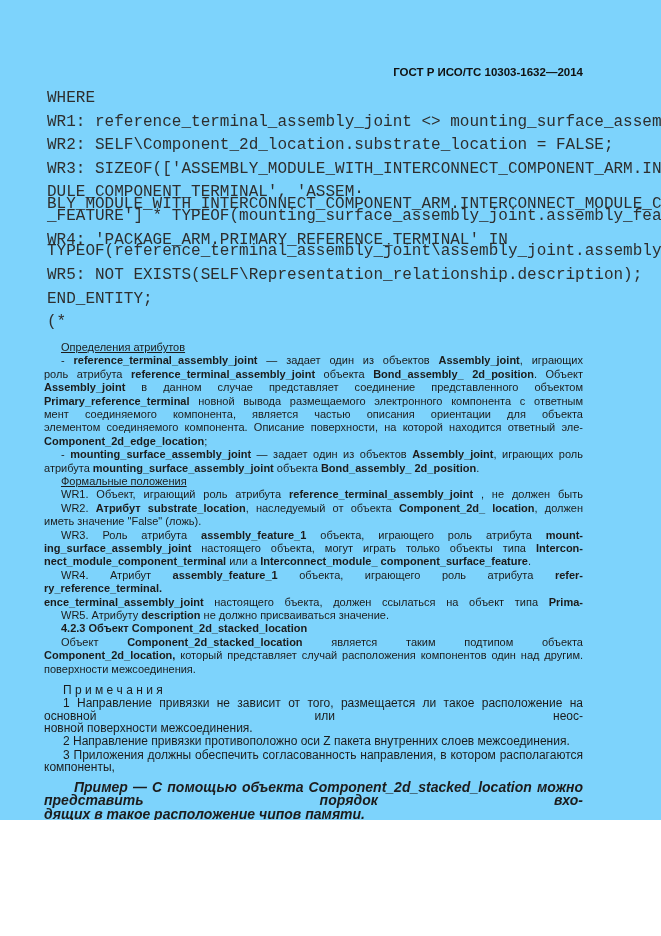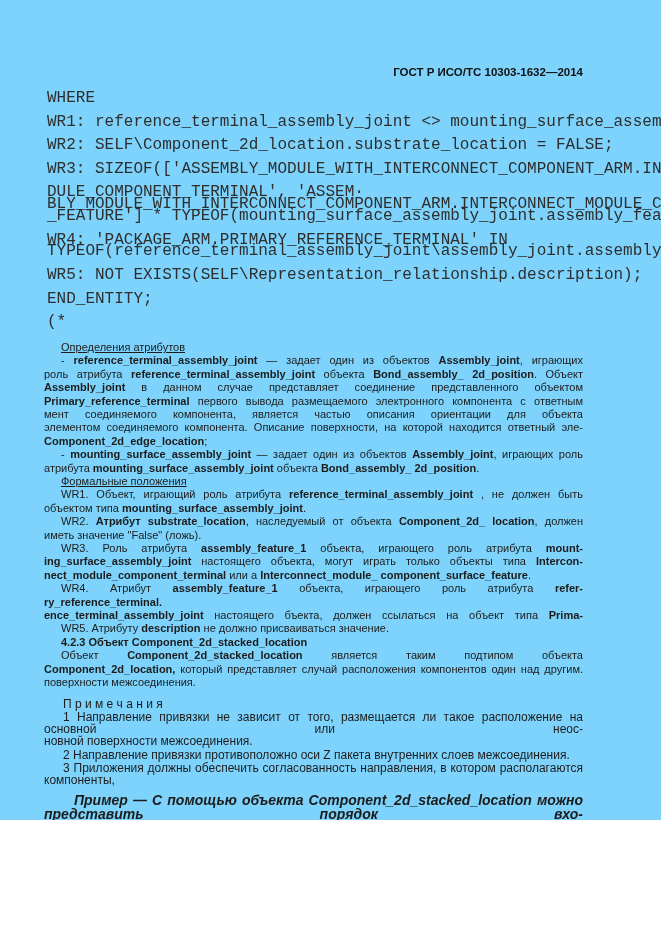--- a/index.html
+++ b/index.html
@@ -60,29 +60,28 @@
 WR5: NOT EXISTS(SELF\Representation_relationship.description);
 
 END_ENTITY;
 
 (*</pre>
     <div class="doc-body" id="doc-body">
         <div class="line indent last"><span class="u">Определения атрибутов</span></div>
         <div class="line indent"><span class="">- </span><span class="b">reference_terminal_assembly_joint</span><span class=""> — задает один из объектов </span><span class="b">Assembly_joint</span><span class="">, играющих</span></div>
         <div class="line"><span class="">роль атрибута </span><span class="b">reference_terminal_assembly_joint</span><span class=""> объекта </span><span class="b">Bond_assembly_ 2d_position</span><span class="">. Объект</span></div>
         <div class="line"><span class="b">Assembly_joint</span><span class=""> в данном случае представляет соединение представленного объектом</span></div>
-        <div class="line"><span class="b">Primary_reference_terminal</span><span class=""> первого вывода размещаемого электронного компонента с ответным</span></div>
+        <div class="line"><span class="b">Primary_reference_terminal</span><span class=""> новной вывода размещаемого электронного компонента с ответным</span></div>
         <div class="line"><span class="">мент соединяемого компонента, является частью описания ориентации для объекта</span></div>
         <div class="line"><span class="">элементом соединяемого компонента. Описание поверхности, на которой находится ответный эле-</span></div>
         <div class="line last"><span class="b">Component_2d_edge_location</span><span class="">;</span></div>
         <div class="line indent"><span class="">- </span><span class="b">mounting_surface_assembly_joint</span><span class=""> — задает один из объектов </span><span class="b">Assembly_joint</span><span class="">, играющих роль</span></div>
         <div class="line last"><span class="">атрибута </span><span class="b">mounting_surface_assembly_joint</span><span class=""> объекта </span><span class="b">Bond_assembly_ 2d_position</span><span class="">.</span></div>
         <div class="line indent last"><span class="u">Формальные положения</span></div>
         <div class="line indent"><span class="">WR1. Объект, играющий роль атрибута </span><span class="b">reference_terminal_assembly_joint</span><span class=""> , не должен быть</span></div>
-        <div class="line last"><span class="">объектом типа </span><span class="b">mounting_surface_assembly_joint</span><span class="">.</span></div>
         <div class="line indent"><span class="">WR2. </span><span class="b">Атрибут substrate_location</span><span class="">, наследуемый от объекта </span><span class="b">Component_2d_ location</span><span class="">, должен</span></div>
         <div class="line last"><span class="">иметь значение "False" (ложь).</span></div>
         <div class="line indent"><span class="">WR3. Роль атрибута </span><span class="b">assembly_feature_1</span><span class=""> объекта, играющего роль атрибута </span><span class="b">mount-</span></div>
         <div class="line"><span class="b">ing_surface_assembly_joint</span><span class=""> настоящего объекта, могут играть только объекты типа </span><span class="b">Intercon-</span></div>
         <div class="line last"><span class="b">nect_module_component_terminal</span><span class=""> или a </span><span class="b">Interconnect_module_ component_surface_feature</span><span class="">.</span></div>
         <div class="line indent"><span class="">WR4. Атрибут </span><span class="b">assembly_feature_1</span><span class=""> объекта, играющего роль атрибута </span><span class="b">refer-</span></div>
         <div class="line last"><span class="b">ry_reference_terminal.</span></div>
         <div class="line"><span class="b">ence_terminal_assembly_joint</span><span class=""> настоящего бъекта, должен ссылаться на объект типа </span><span class="b">Prima-</span></div>
         <div class="line indent last"><span class="">WR5. Атрибуту </span><span class="b">description</span><span class=""> не должно присваиваться значение.</span></div>
         <div class="line indent last"><span class="b">4.2.3 Объект Component_2d_stacked_location</span></div>

